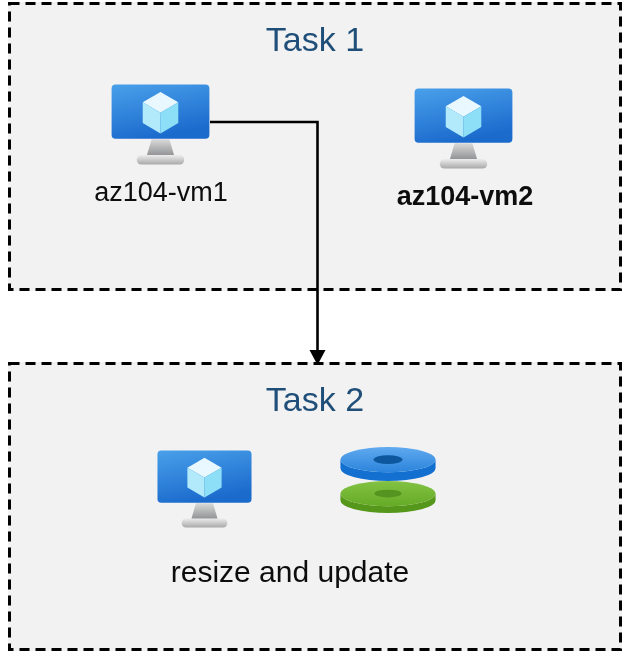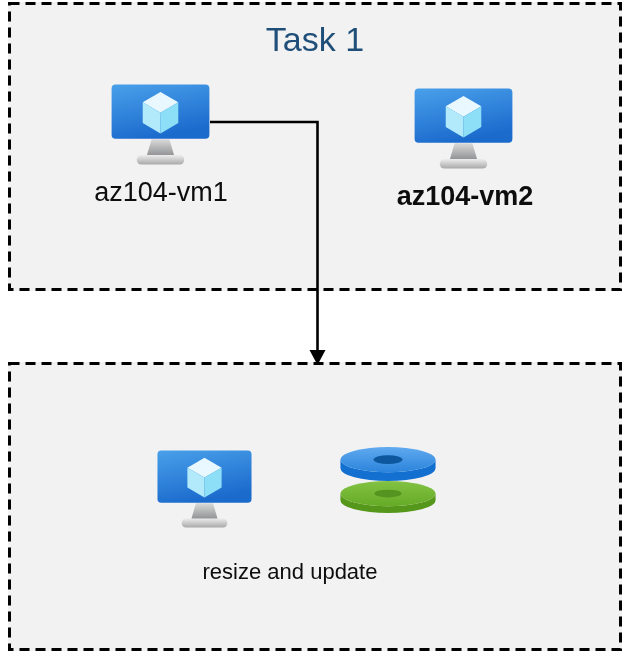--- a/index.html
+++ b/index.html
@@ -24,21 +24,21 @@
   .task2-vm-icon{left:149px;top:88px;width:95px;height:78px;}
   .disks-icon{left:330px;top:85px;width:100px;height:66px;}
   .vm-label{
     position:absolute;width:204px;text-align:center;
     font-size:27px;line-height:37px;color:var(--label-color,#0d0d0d);
   }
   .vm1-label{left:51px;top:172px;}
   .vm2-label{left:355px;top:176px;font-weight:bold;}
   .caption{
     position:absolute;left:130px;top:191px;width:304px;text-align:center;
-    font-size:22px;line-height:38px;color:var(--label-color,#0d0d0d);
+    font-size:30px;line-height:38px;color:var(--label-color,#0d0d0d);
   }
   .overlay{
     position:absolute;left:0;top:0;width:628px;height:654px;
     z-index:5;pointer-events:none;
   }
   .defs-svg{position:absolute;width:0;height:0;}
 </style>
 </head>
 <body>
 
@@ -103,20 +103,21 @@
       <svg viewBox="0 0 100 82">
           <use href="#sym-vm"></use>
         </svg>
     </div>
     <div class="vm-label vm2-label">
       <div>az104-vm2</div>
     </div>
   </div>
 
   <div class="task-box task-box-2">
+    <div class="task-title">Task 2</div>
 
     <div class="icon task2-vm-icon">
       <svg viewBox="0 0 100 82">
           <use href="#sym-vm"></use>
         </svg>
     </div>
     <div class="icon disks-icon">
       <svg viewBox="0 0 100 68">
           <use href="#sym-disks"></use>
         </svg>

